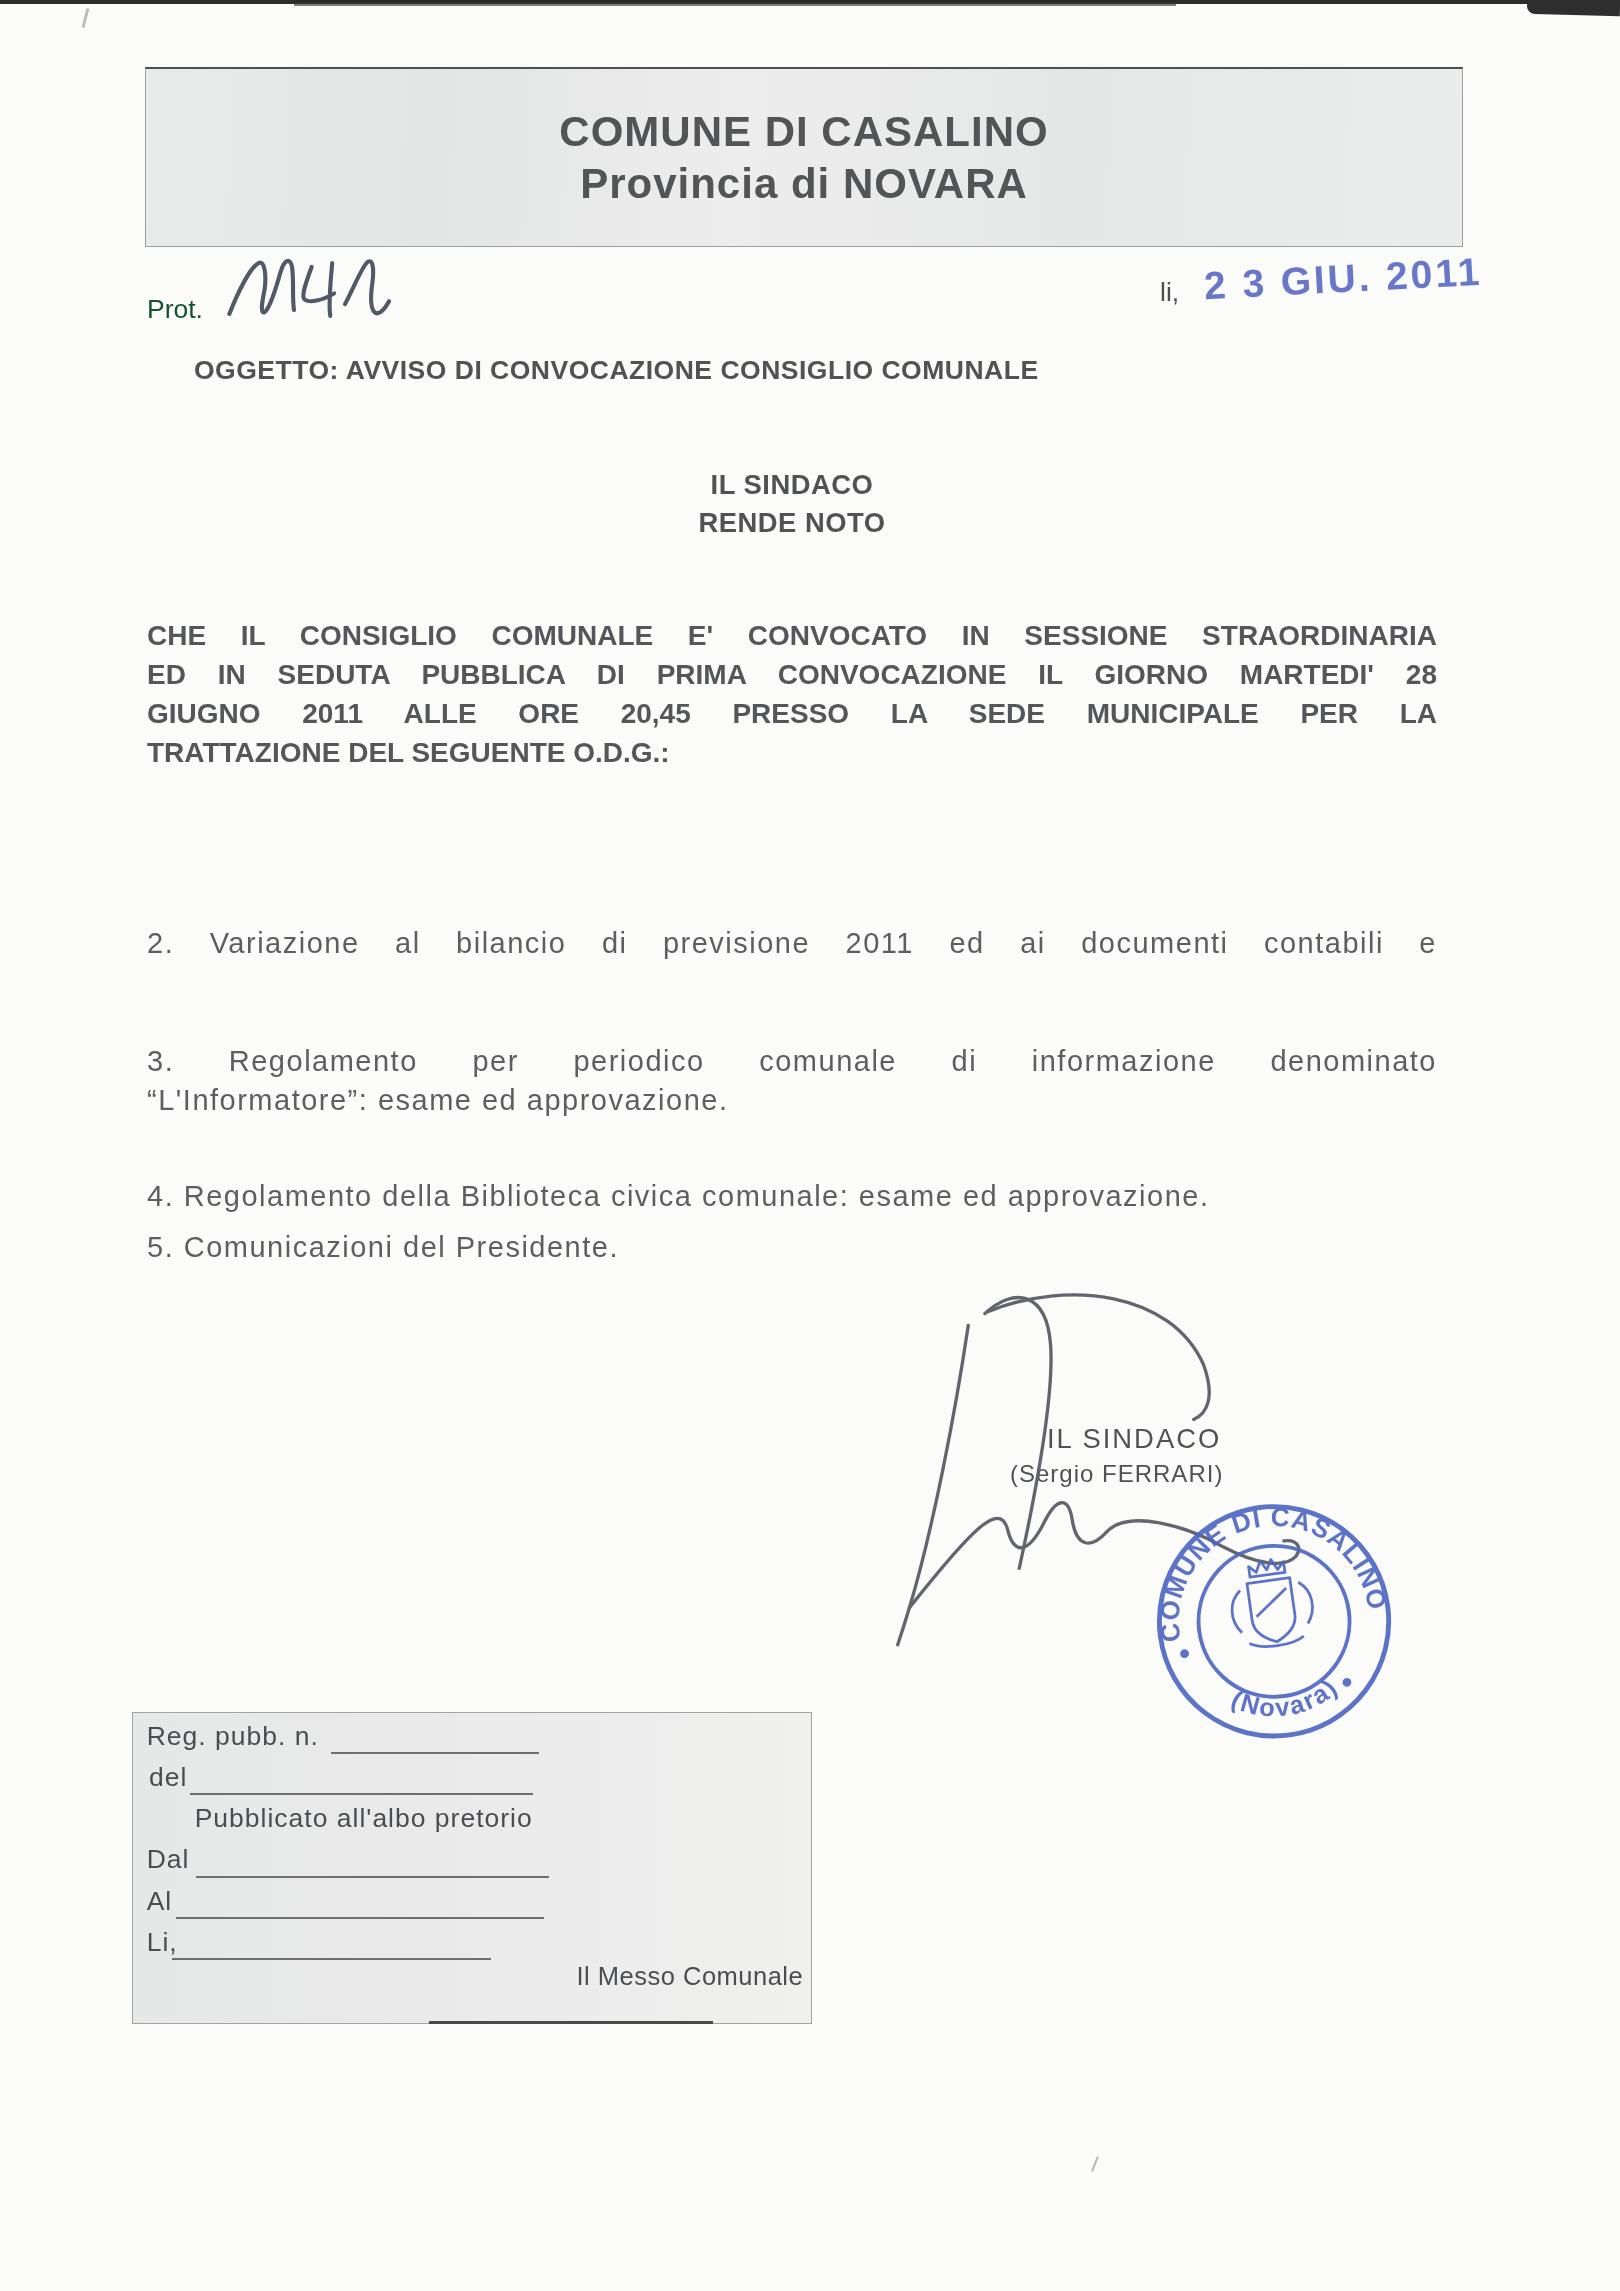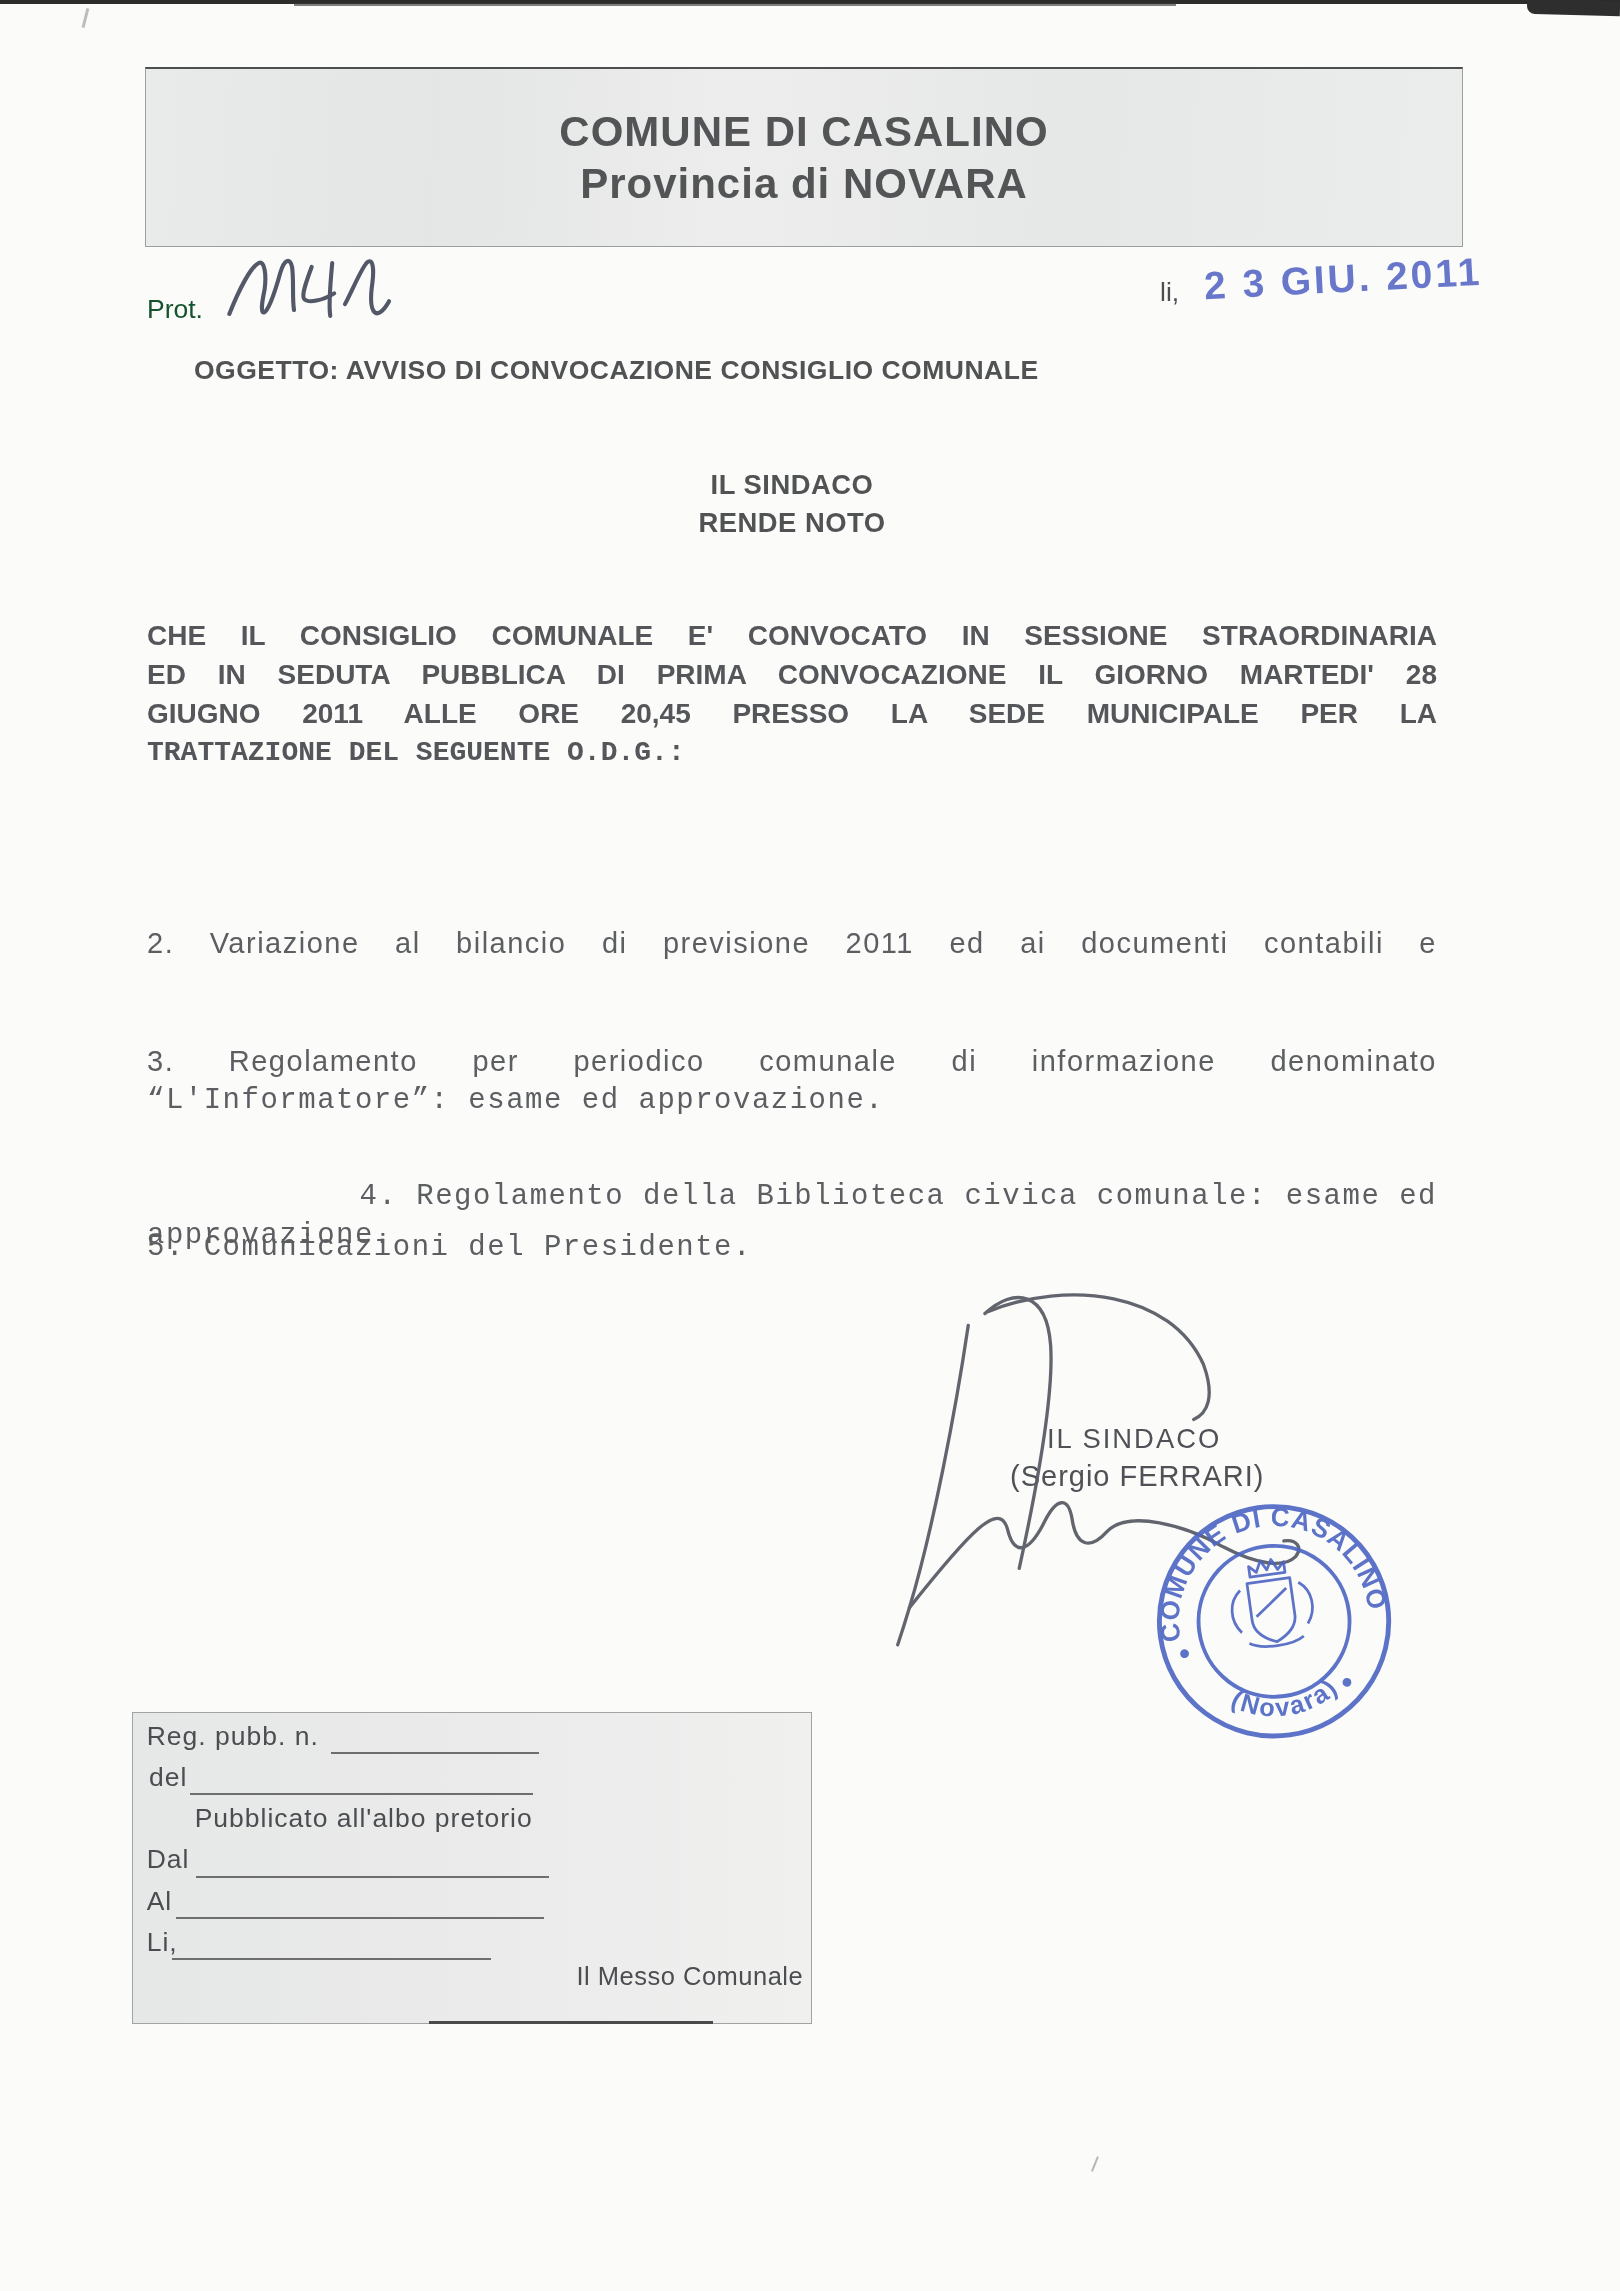--- a/index.html
+++ b/index.html
@@ -44,27 +44,27 @@
   }
 
   .subject-line{left:194px;top:355px;font-size:26.5px;font-weight:bold;color:#505254;letter-spacing:0.5px;}
 
   .center-col{left:147px;width:1290px;text-align:center;font-weight:bold;font-size:27.4px;color:#505254;letter-spacing:0.5px;}
   .sindaco-heading{top:469px;}
   .rende-noto-heading{top:507px;}
 
   .body-par{left:147px;top:616px;width:1290px;font-size:28px;font-weight:bold;color:#54565a;}
   .jline{text-align:justify;text-align-last:justify;line-height:39px;height:39px;white-space:normal;}
-  .jlast{text-align:right;text-align-last:left;line-height:39px;height:39px;font-family:Liberation Mono, monospace;}
+  .jlast{text-align:right;text-align-last:left;line-height:39px;height:39px;}
 
   .agenda-item{left:147px;width:1290px;font-size:29px;font-weight:400;color:#5c5e62;letter-spacing:1.5px;}
   .agenda-item .jline,.agenda-item .jlast{line-height:39px;height:39px;}
 
   .sig-title{left:1047px;top:1423px;font-size:27.4px;color:#4f5156;letter-spacing:2px;}
-  .sig-name{left:1010px;top:1460px;font-size:29px;color:#4f5156;letter-spacing:1px;}
+  .sig-name{left:1010px;top:1460px;font-size:24px;color:#4f5156;letter-spacing:1px;}
 
   
   .registry-box{
     left:132px;top:1712px;width:680px;height:312px;
     background:linear-gradient(90deg,#e6e7e7 0%,#eaebea 55%,#f0f0ef 100%);
     border:1px solid #a3a3a3;
     box-sizing:border-box;
   }
   .reg-label{position:absolute;font-size:26.5px;color:#4b4d51;letter-spacing:1px;white-space:nowrap;}
   .reg-line{position:absolute;height:2px;background:#6e6e6e;}

